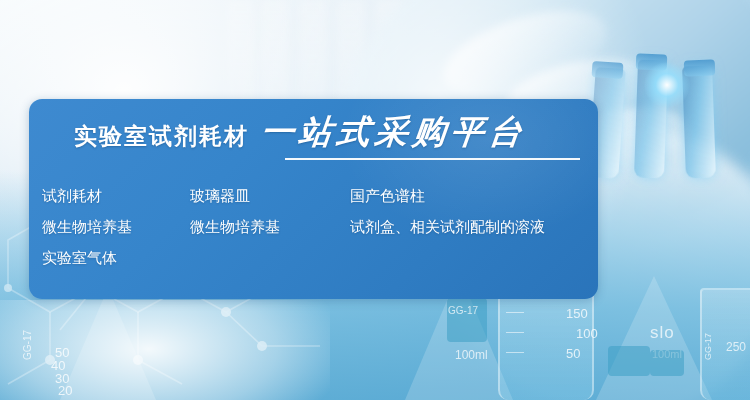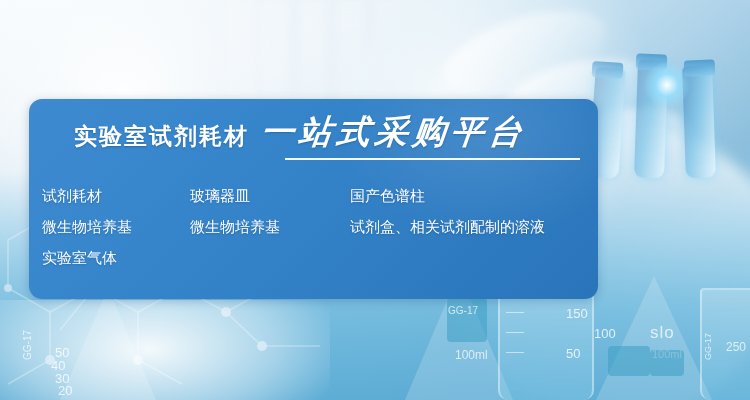--- a/index.html
+++ b/index.html
@@ -158,21 +158,21 @@
 
   <div>
     <div class="tick" style="left:506px;top:272px;width:22px;"></div>
     <div class="ticklbl" style="left:566px;top:266px;">250</div>
     <div class="ticklbl" style="left:560px;top:275px;font-size:7px;">APPROX</div>
     <div class="tick" style="left:506px;top:292px;width:18px;"></div>
     <div class="ticklbl" style="left:566px;top:286px;">200</div>
     <div class="tick" style="left:506px;top:312px;width:18px;"></div>
     <div class="ticklbl" style="left:566px;top:306px;">150</div>
     <div class="tick" style="left:506px;top:332px;width:18px;"></div>
-    <div class="ticklbl" style="left:594px;top:326px;">100</div>
+    <div class="ticklbl" style="left:576px;top:326px;">100</div>
     <div class="tick" style="left:506px;top:352px;width:18px;"></div>
     <div class="ticklbl" style="left:566px;top:346px;">50</div>
   </div>
 
   <div class="glasslbl" style="left:448px;top:305px;">GG-17</div>
   <div class="glasslbl" style="left:455px;top:348px;font-size:12px;">100ml</div>
   <div class="glasslbl" style="left:22px;top:360px;transform:rotate(-90deg);transform-origin:left top;">GG-17</div>
   <div class="ticklbl" style="left:55px;top:345px;">50</div>
   <div class="ticklbl" style="left:51px;top:358px;">40</div>
   <div class="ticklbl" style="left:55px;top:371px;">30</div>

